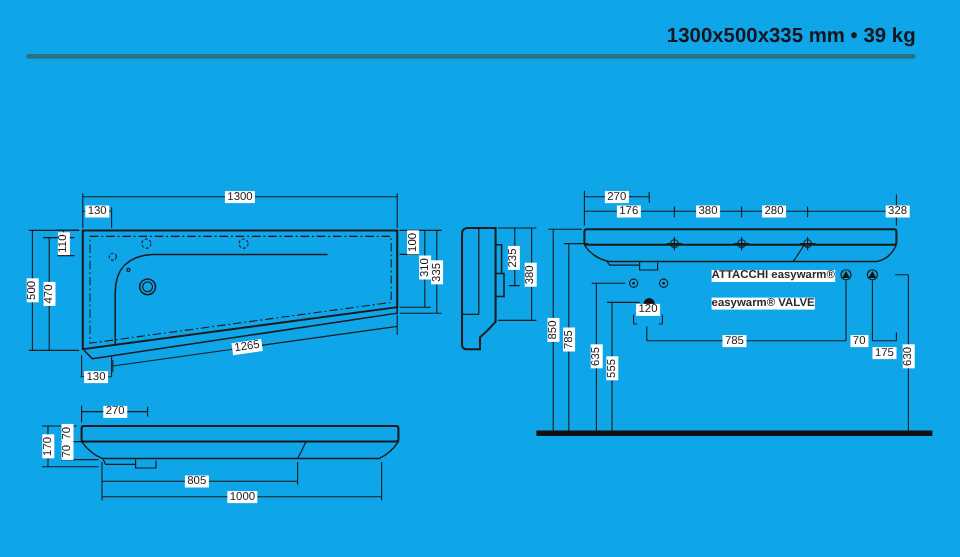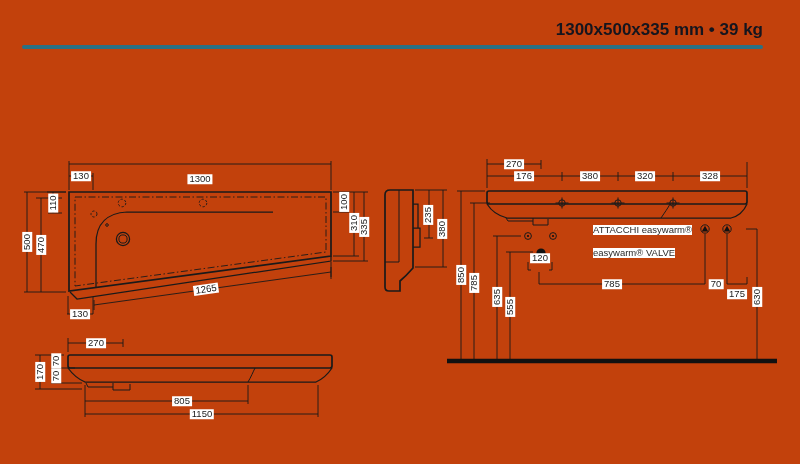--- a/index.html
+++ b/index.html
@@ -1,35 +1,35 @@
 <!DOCTYPE html>
 <html><head>
 <meta charset="utf-8">
 <style>
   html,body{margin:0;padding:0;background:#f6f6f4;}
-  .page{position:relative;width:800px;height:464px;background:#c2410c;overflow:hidden;
+  .page{position:relative;width:800px;height:464px;background:#0ea5e9;overflow:hidden;
         font-family:"Liberation Sans",sans-serif;text-align:center;}
   .title{position:absolute;top:20px;right:37px;font-size:17px;font-weight:bold;
          color:#15151e;white-space:nowrap;}
   .rule{position:absolute;left:22px;top:45px;width:741px;height:4px;
         background:#2b7183;border-radius:2px;}
   svg{position:absolute;left:0;top:0;}
   svg *{fill:none;stroke:#1a1a1a;stroke-width:1;}
   .thick{stroke-width:1.7;}
   .mid{stroke-width:1.25;}
   .dim{stroke-width:0.9;}
   .dashdot{stroke-dasharray:7 2.5 1.5 2.5;stroke-width:0.9;}
   .dashc{stroke-dasharray:2.3 1.7;stroke-width:0.9;}
   .fillb{fill:#111;stroke:none;}
   .floor{stroke-width:4.5;stroke:#111;}
   .lbl{position:absolute;font-size:9.5px;line-height:1;color:#1a1a1a;background:#fff;
        padding:0 2px;white-space:nowrap;transform:translate(-50%,-50%);}
   .lbl.v{transform:translate(-50%,-50%) rotate(-90deg);}
   .lbl.r8{transform:translate(-50%,-50%) rotate(-8deg);}
-  .note{position:absolute;font-size:9.5px;font-weight:normal;line-height:1;
+  .note{position:absolute;font-size:9.5px;font-weight:bold;line-height:1;
         color:#2a2a2a;white-space:nowrap;background:#fff;}
 </style>
 </head>
 <body>
 
 <div class="page">
 
   <div class="title">1300x500x335 mm • 39 kg</div>
   <div class="rule"></div>
 
@@ -112,52 +112,52 @@
       <rect class="thick" x="68" y="355" width="264" height="13" rx="2"></rect>
       <path class="mid" d="M68,368 C73,375 78,379 85,382 L316,382 C323,379 328,374 332,368"></path>
       <path d="M248,382 C251,377 253,372 255,368"></path>
       <path d="M86,383 L88,387 H113 M113,383 V390 H130 V384"></path>
       <path class="dim" d="M68,338 V352 M68,343 H123 M123,339 V347"></path>
       <path class="dim" d="M40,355 V389 M56,355 V383 M35,355 H64 M51,368 H75 M51,383 H82 M35,389 H82"></path>
       <path class="dim" d="M85,385 V417 M248,385 V404 M318,385 V417 M85,401 H248 M85,414 H318"></path>
     </g>
   </svg>
 
-  <span class="lbl" style="left:200px;top:179px">1300</span>
+  <span class="lbl" style="left:200px;top:164px">1300</span>
   <span class="lbl" style="left:81px;top:176px">130</span>
   <span class="lbl v" style="left:53px;top:203px">110</span>
   <span class="lbl v" style="left:27px;top:242px">500</span>
   <span class="lbl v" style="left:41px;top:245px">470</span>
   <span class="lbl v" style="left:344px;top:202px">100</span>
   <span class="lbl v" style="left:354px;top:223px">310</span>
   <span class="lbl v" style="left:364px;top:227px">335</span>
   <span class="lbl r8" style="left:206px;top:289px">1265</span>
   <span class="lbl" style="left:80px;top:314px">130</span>
 
   <span class="lbl v" style="left:428px;top:215px">235</span>
   <span class="lbl v" style="left:442px;top:229px">380</span>
 
   <span class="lbl" style="left:514px;top:164px">270</span>
   <span class="lbl" style="left:524px;top:176px">176</span>
   <span class="lbl" style="left:590px;top:176px">380</span>
-  <span class="lbl" style="left:645px;top:176px">320</span>
-  <span class="lbl" style="left:710px;top:176px">328</span>
+  <span class="lbl" style="left:645px;top:176px">280</span>
+  <span class="lbl" style="left:748px;top:176px">328</span>
   <span class="lbl v" style="left:461px;top:275px">850</span>
   <span class="lbl v" style="left:474px;top:283px">785</span>
   <span class="lbl v" style="left:497px;top:297px">635</span>
   <span class="lbl v" style="left:510px;top:307px">555</span>
   <span class="lbl" style="left:540px;top:258px">120</span>
   <span class="lbl" style="left:612px;top:284px">785</span>
   <span class="lbl" style="left:716px;top:284px">70</span>
   <span class="lbl" style="left:737px;top:294px">175</span>
   <span class="lbl v" style="left:757px;top:297px">630</span>
 
   <span class="note" style="left:593px;top:225px">ATTACCHI easywarm®</span>
   <span class="note" style="left:593px;top:248px">easywarm® VALVE</span>
 
   <span class="lbl" style="left:96px;top:343px">270</span>
   <span class="lbl v" style="left:40px;top:372px">170</span>
   <span class="lbl v" style="left:56px;top:361px">70</span>
   <span class="lbl v" style="left:56px;top:376px">70</span>
-  <span class="lbl" style="left:182px;top:401px">805</span>
-  <span class="lbl" style="left:202px;top:414px">1150</span>
+  <span class="lbl" style="left:164px;top:401px">805</span>
+  <span class="lbl" style="left:202px;top:414px">1000</span>
 
 </div>
 
 </body></html>

